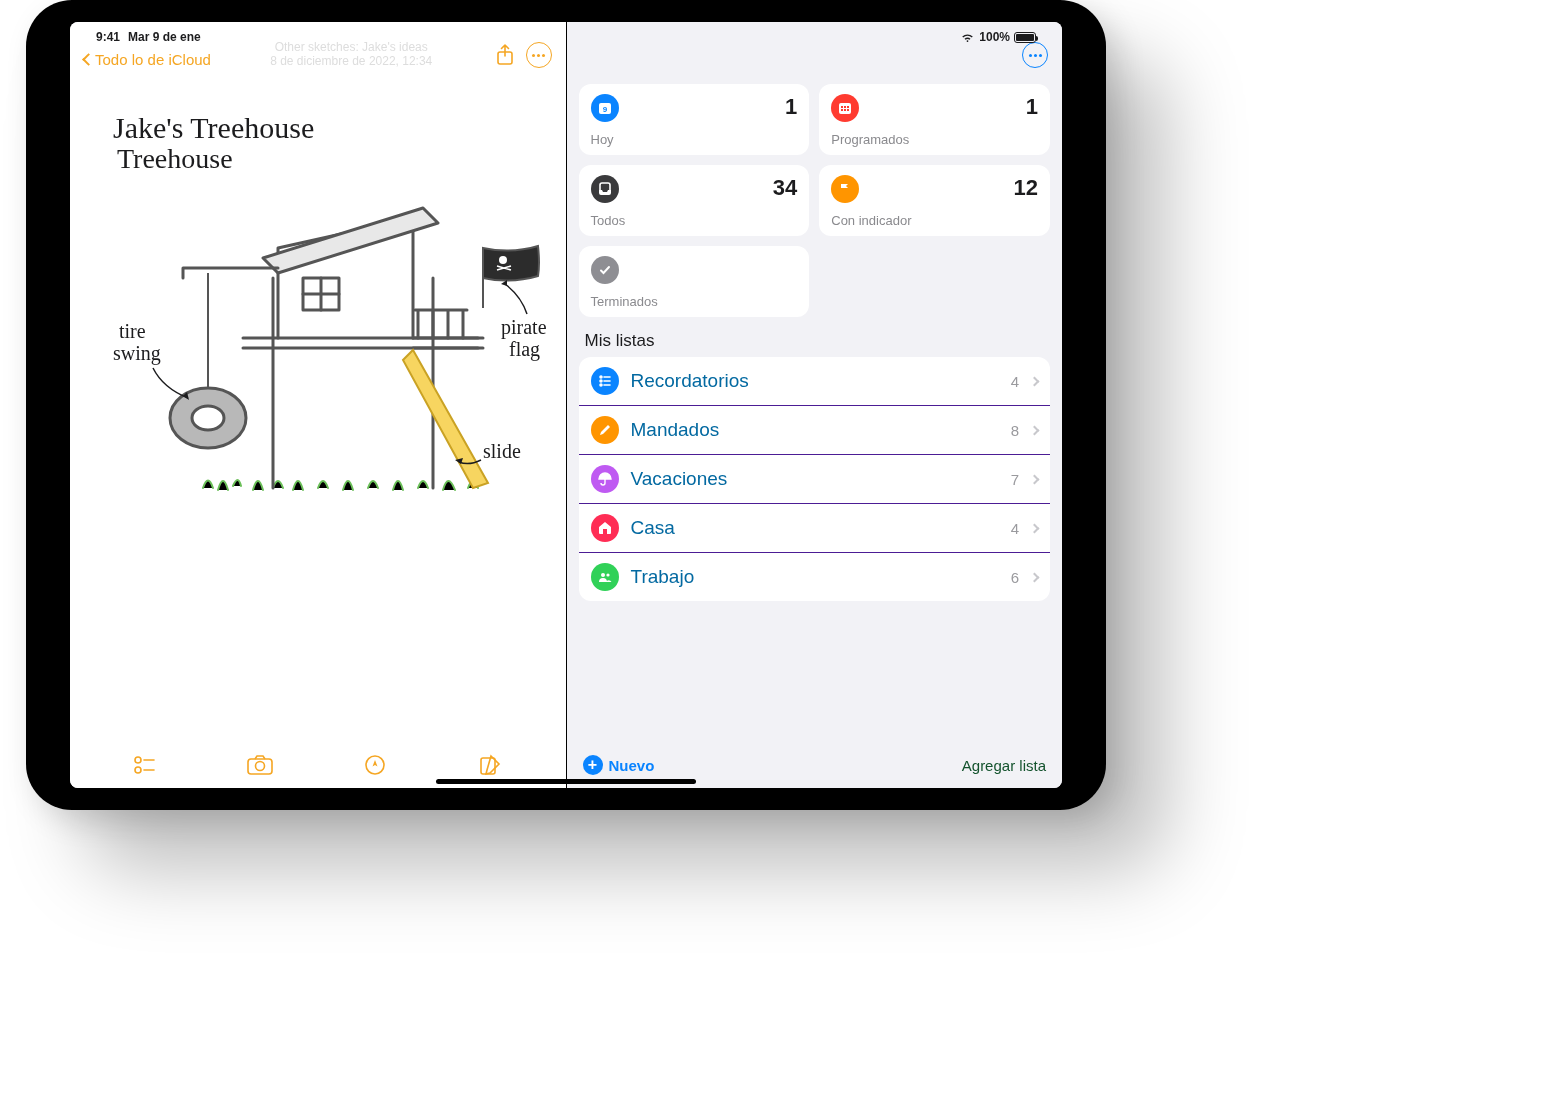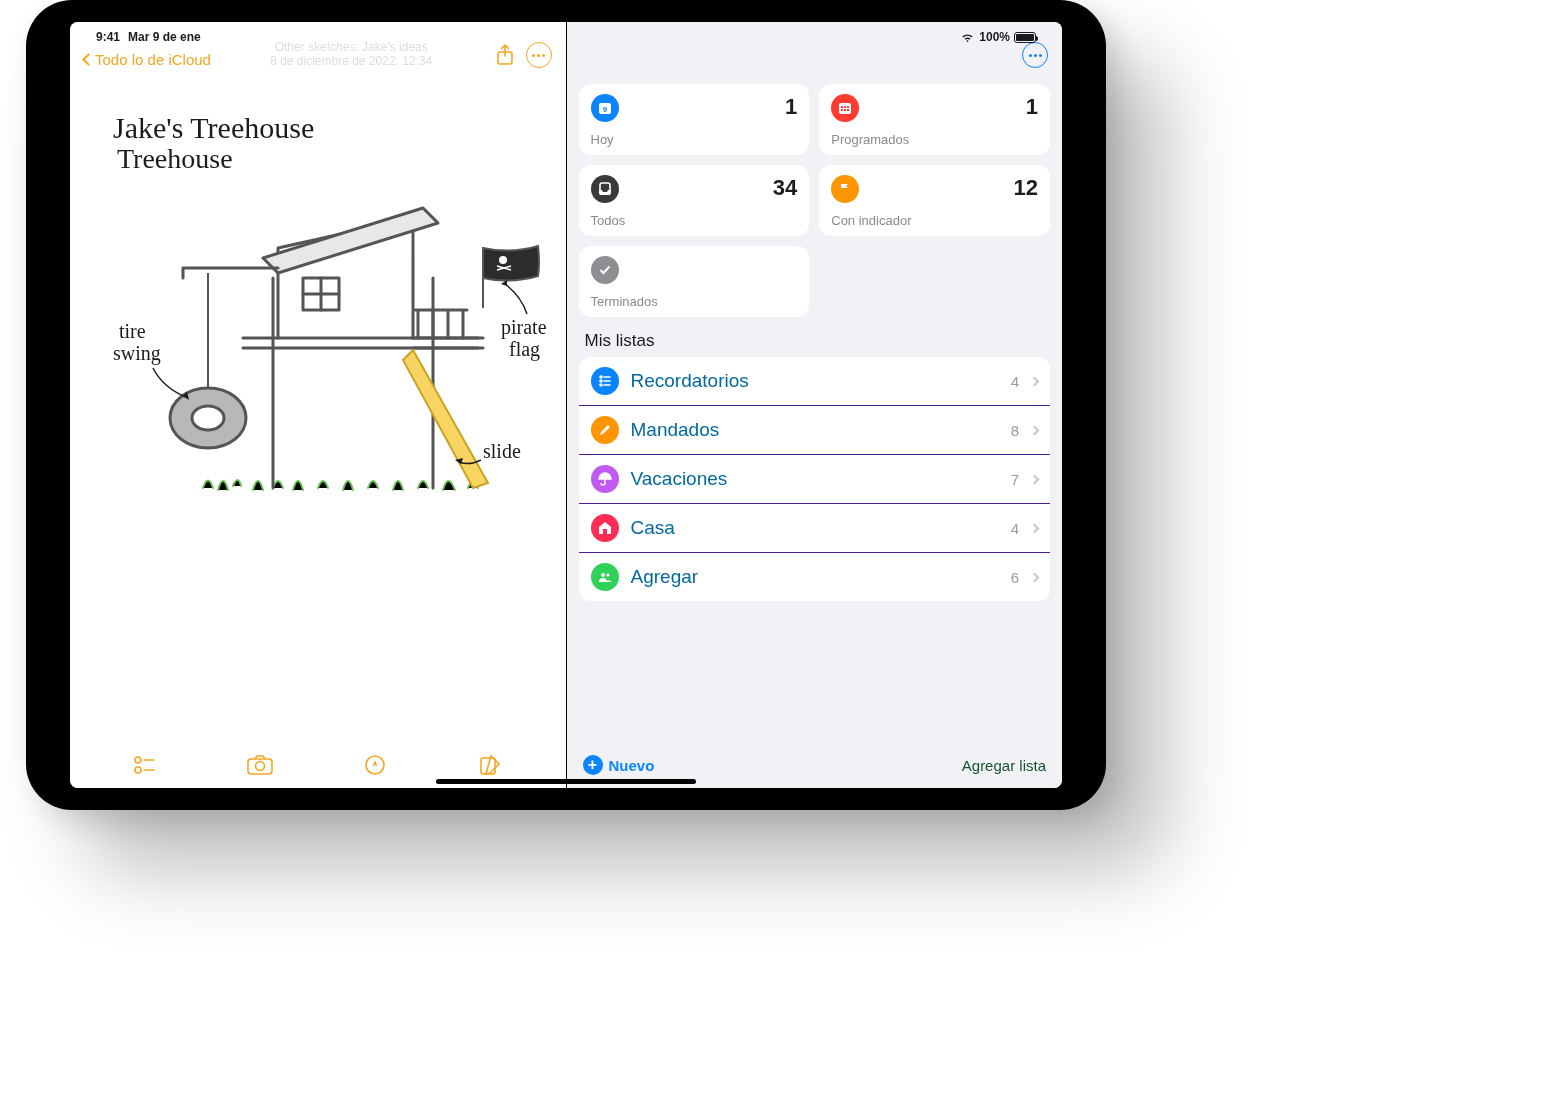--- a/index.html
+++ b/index.html
@@ -391,21 +391,21 @@
                 <div class="chev"></div>
               </div>
               <div class="row">
                 <div class="list-badge" style="background:#30d158">
                   <svg width="16" height="16" viewBox="0 0 16 16" fill="#fff">
                       <circle cx="6" cy="6" r="2"></circle>
                       <circle cx="11" cy="6" r="1.6"></circle>
                       <path d="M2 13a4 4 0 018 0zM9 13a3 3 0 015.5 0z"></path>
                     </svg>
                 </div>
-                <div class="name">Agregar</div>
+                <div class="name">Trabajo</div>
                 <div class="num">6</div>
                 <div class="chev"></div>
               </div>
             </div>
           </div>
 
           <div class="rem-footer">
             <div class="new">
               <span class="plus-circle">+</span>
               <span>Nuevo</span>

